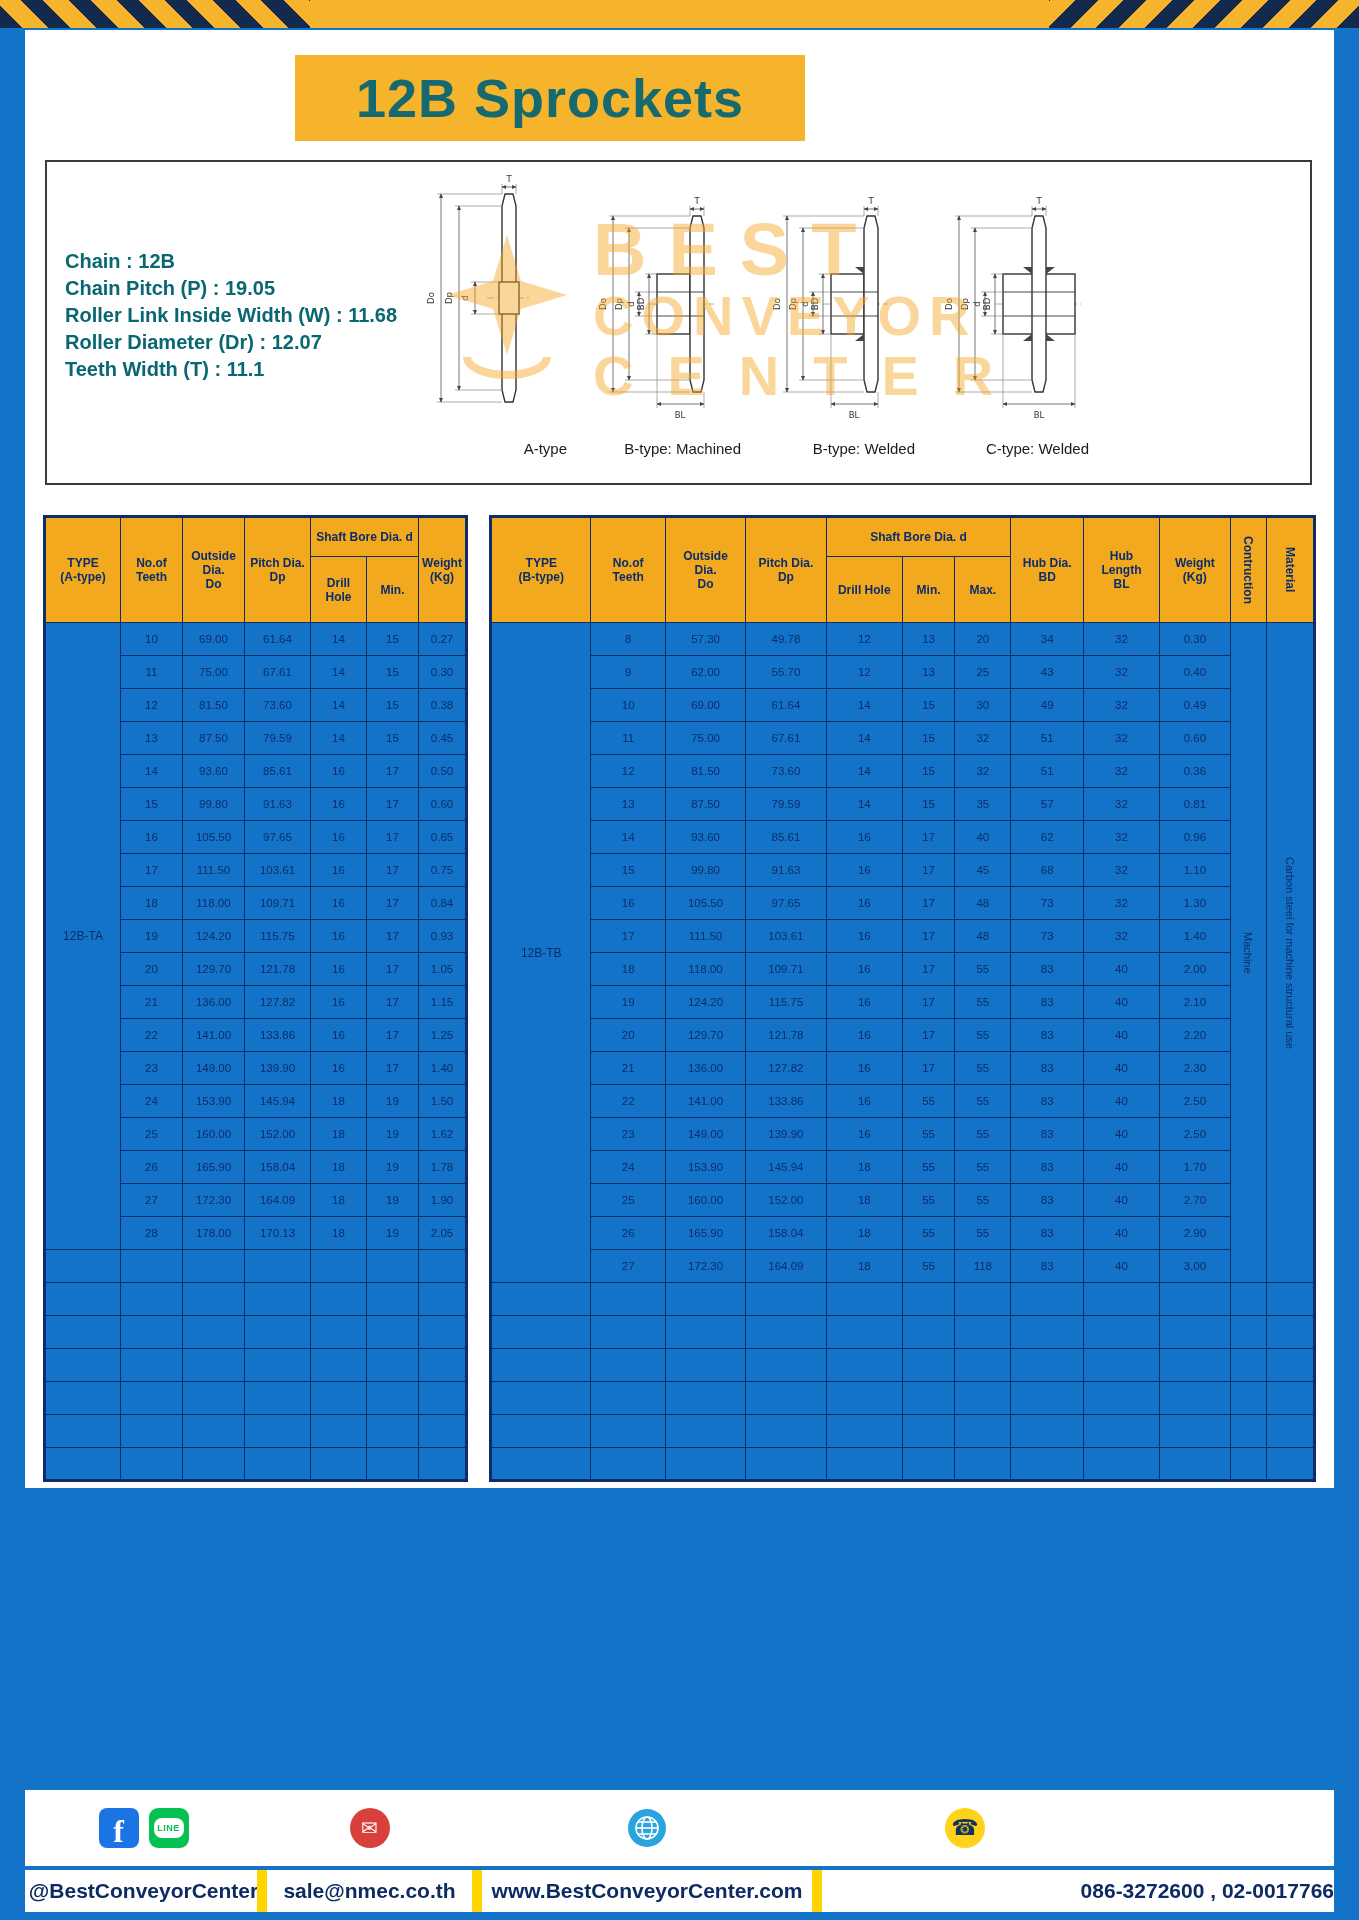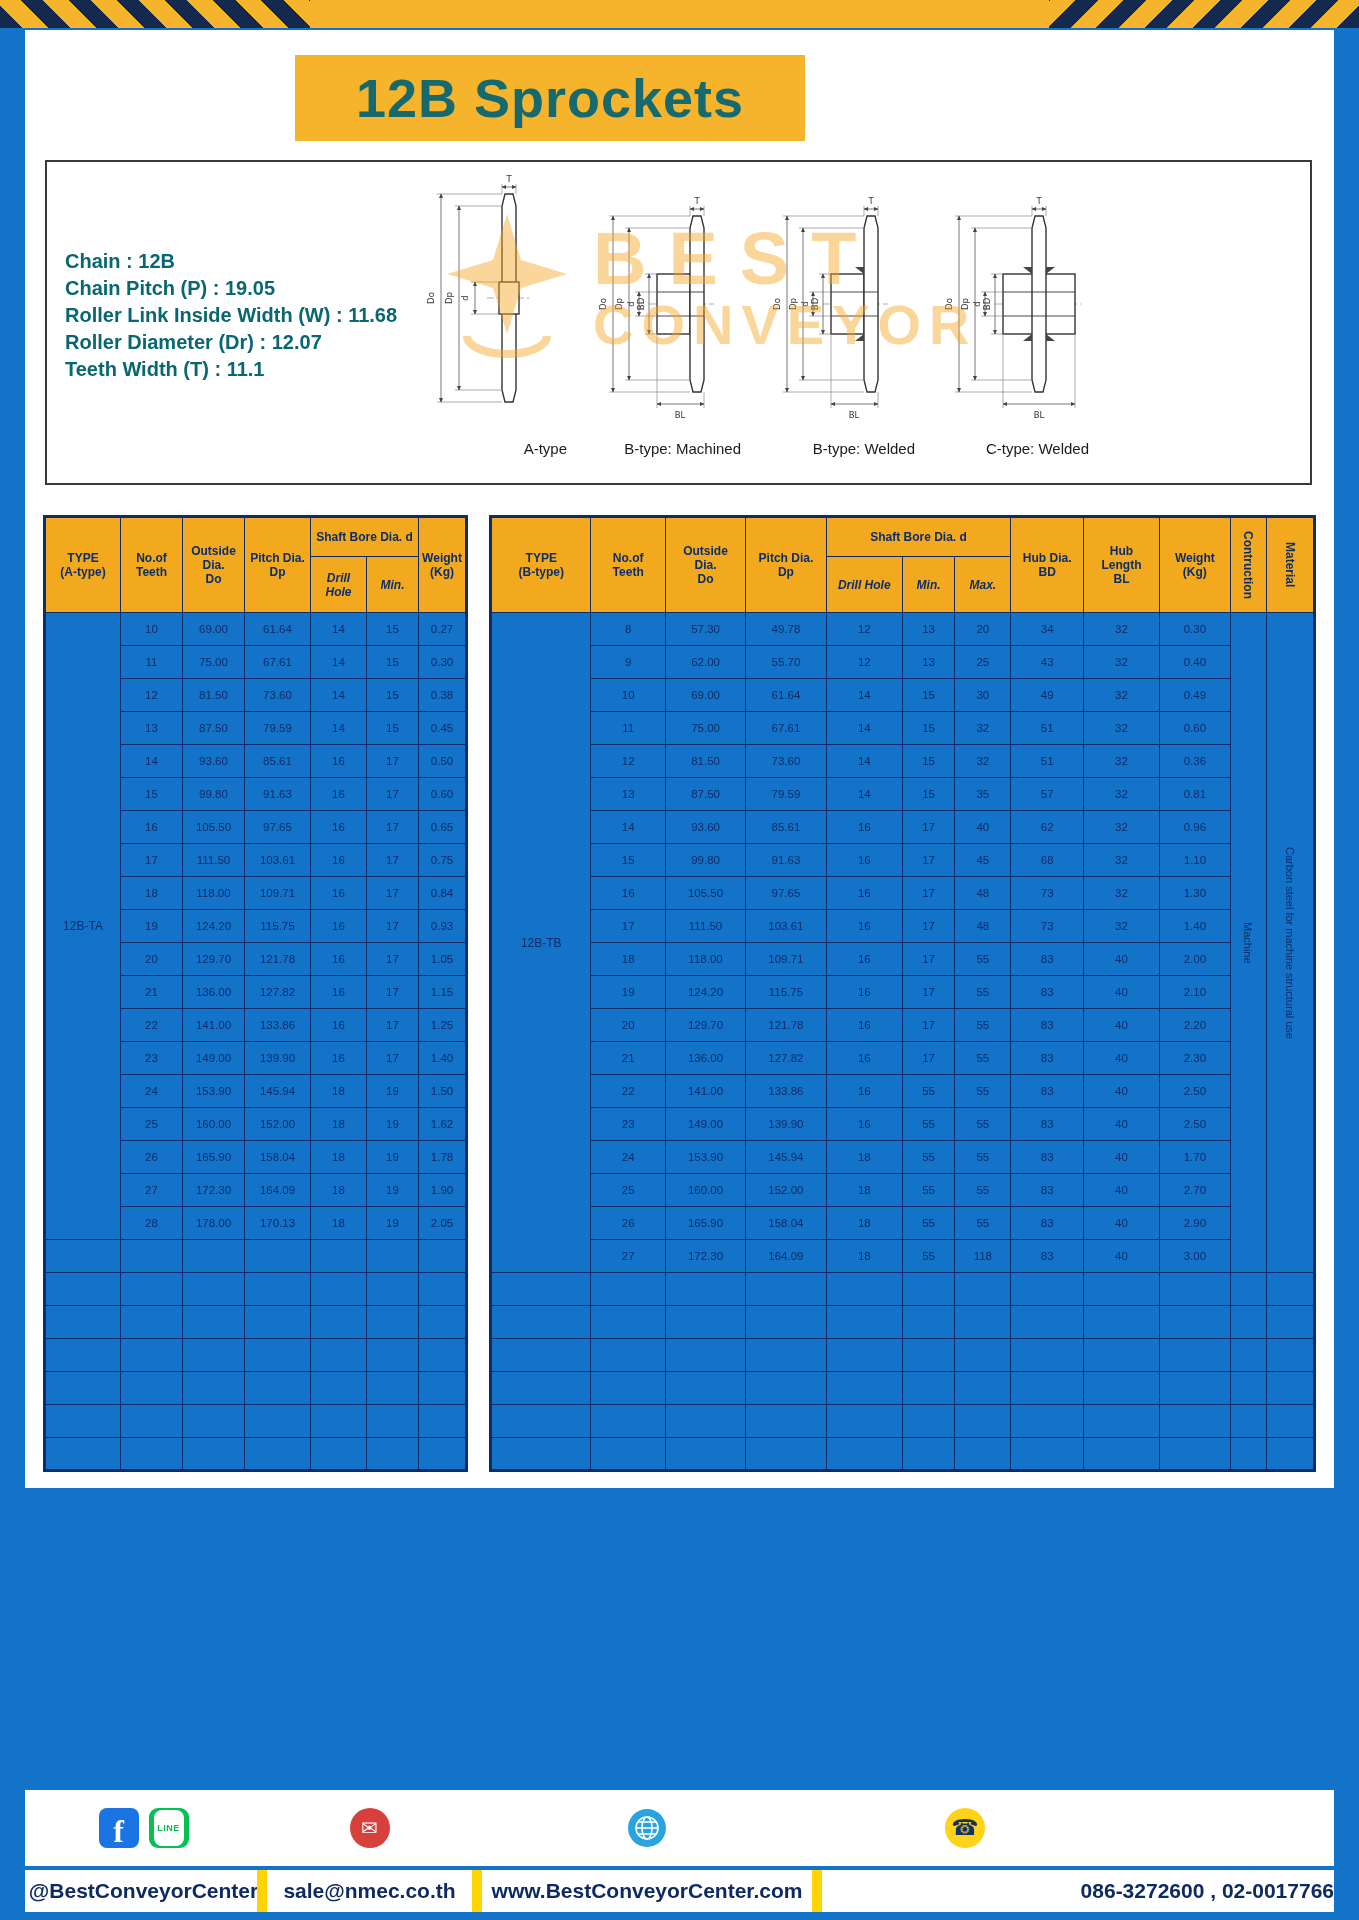--- a/index.html
+++ b/index.html
@@ -57,21 +57,21 @@
   .wm-l3{font-size:56px;letter-spacing:34px;line-height:60px;}
   
   .tables-row{position:absolute;left:18px;top:485px;width:1273px;display:flex;gap:21px;}
   table.spec{border-collapse:collapse;table-layout:fixed;background:var(--blue);border:3px solid var(--navy);}
   .spec th,.spec td{border:1.6px solid var(--navy);overflow:hidden;}
   .spec th{
     background:var(--header-yellow);color:var(--navy);
     font-size:12px;font-weight:bold;white-space:pre-line;padding:2px;text-align:center;vertical-align:middle;
   }
   .spec thead tr.h1 th{height:40px;}
-  .spec thead tr.h2 th{height:56px;font-style:italic;}
+  .spec thead tr.h2 th{height:66px;}
   .spec td{
     color:var(--navy);font-size:11.5px;text-align:center;vertical-align:middle;
     height:33px;padding:0 2px;
   }
   .spec td.type-cell{font-size:12px;}
   .vhead{writing-mode:vertical-rl;padding:4px 2px;}
   td.vcell{writing-mode:vertical-rl;text-align:center;font-size:11px;padding:4px 2px;}
   .tbl-a{width:422px;}
   .tbl-b{width:830px;}
   
@@ -87,21 +87,21 @@
   .f-texts .f-cell span{font-size:21px;font-weight:bold;color:var(--footer-navy);white-space:nowrap;}
   .sep{position:absolute;top:0;width:10px;height:42px;background:var(--sep-yellow);transform:translateX(-5px);}
   .sep1{left:237px;} .sep2{left:452px;} .sep3{left:792px;}
   .icon-fb{
     width:40px;height:40px;border-radius:8px;background:#1b74e4;color:#fff;
     display:flex;align-items:flex-end;justify-content:center;
     font-family:"Liberation Serif",serif;font-weight:bold;font-size:32px;line-height:34px;overflow:hidden;
   }
   .icon-line{width:40px;height:40px;border-radius:9px;background:#06c152;display:flex;align-items:center;justify-content:center;}
   .icon-line .bubble{
-    width:30px;height:36px;background:#fff;border-radius:8px;
+    width:30px;height:20px;background:#fff;border-radius:8px;
     display:flex;align-items:center;justify-content:center;
     font-weight:bold;font-size:9px;color:#06c152;letter-spacing:0.5px;
   }
   .icon-mail{width:40px;height:40px;border-radius:50%;background:#d8403c;color:#fff;display:flex;align-items:center;justify-content:center;font-size:20px;}
   .icon-phone{width:40px;height:40px;border-radius:50%;background:#ffd31a;color:#14325e;display:flex;align-items:center;justify-content:center;font-size:22px;}
 </style>
 </head>
 <body>
 
 <div class="hazard">
@@ -124,20 +124,21 @@
         <div class="spec-line">Teeth Width (T)  :  11.1</div>
       </div>
     <div class="watermark">
       <svg class="wm-star" width="120" height="150" viewBox="0 0 120 150">
         <polygon points="60,0 74,46 120,60 74,74 60,120 46,74 0,60 46,46" fill="#f5a623"></polygon>
         <path d="M20,122 a40,18 0 0 0 80,0" fill="none" stroke="#f5a623" stroke-width="8"></path>
       </svg>
       <div class="wm-text">
         <div class="wm-l1">BEST</div>
         <div class="wm-l2">CONVEYOR</div>
+        <div class="wm-l3">CENTER</div>
       </div>
     </div>
     <div class="figures">
         <div class="figure"><svg width="160" height="256" viewBox="0 0 160 256">
             <defs>
               <marker id="as0" markerWidth="6" markerHeight="6" refX="1" refY="3" orient="auto">
                 <path d="M6,0.5 L0.5,3 L6,5.5 z" fill="#444"></path>
               </marker>
               <marker id="ae0" markerWidth="6" markerHeight="6" refX="5" refY="3" orient="auto">
                 <path d="M0,0.5 L5.5,3 L0,5.5 z" fill="#444"></path>

